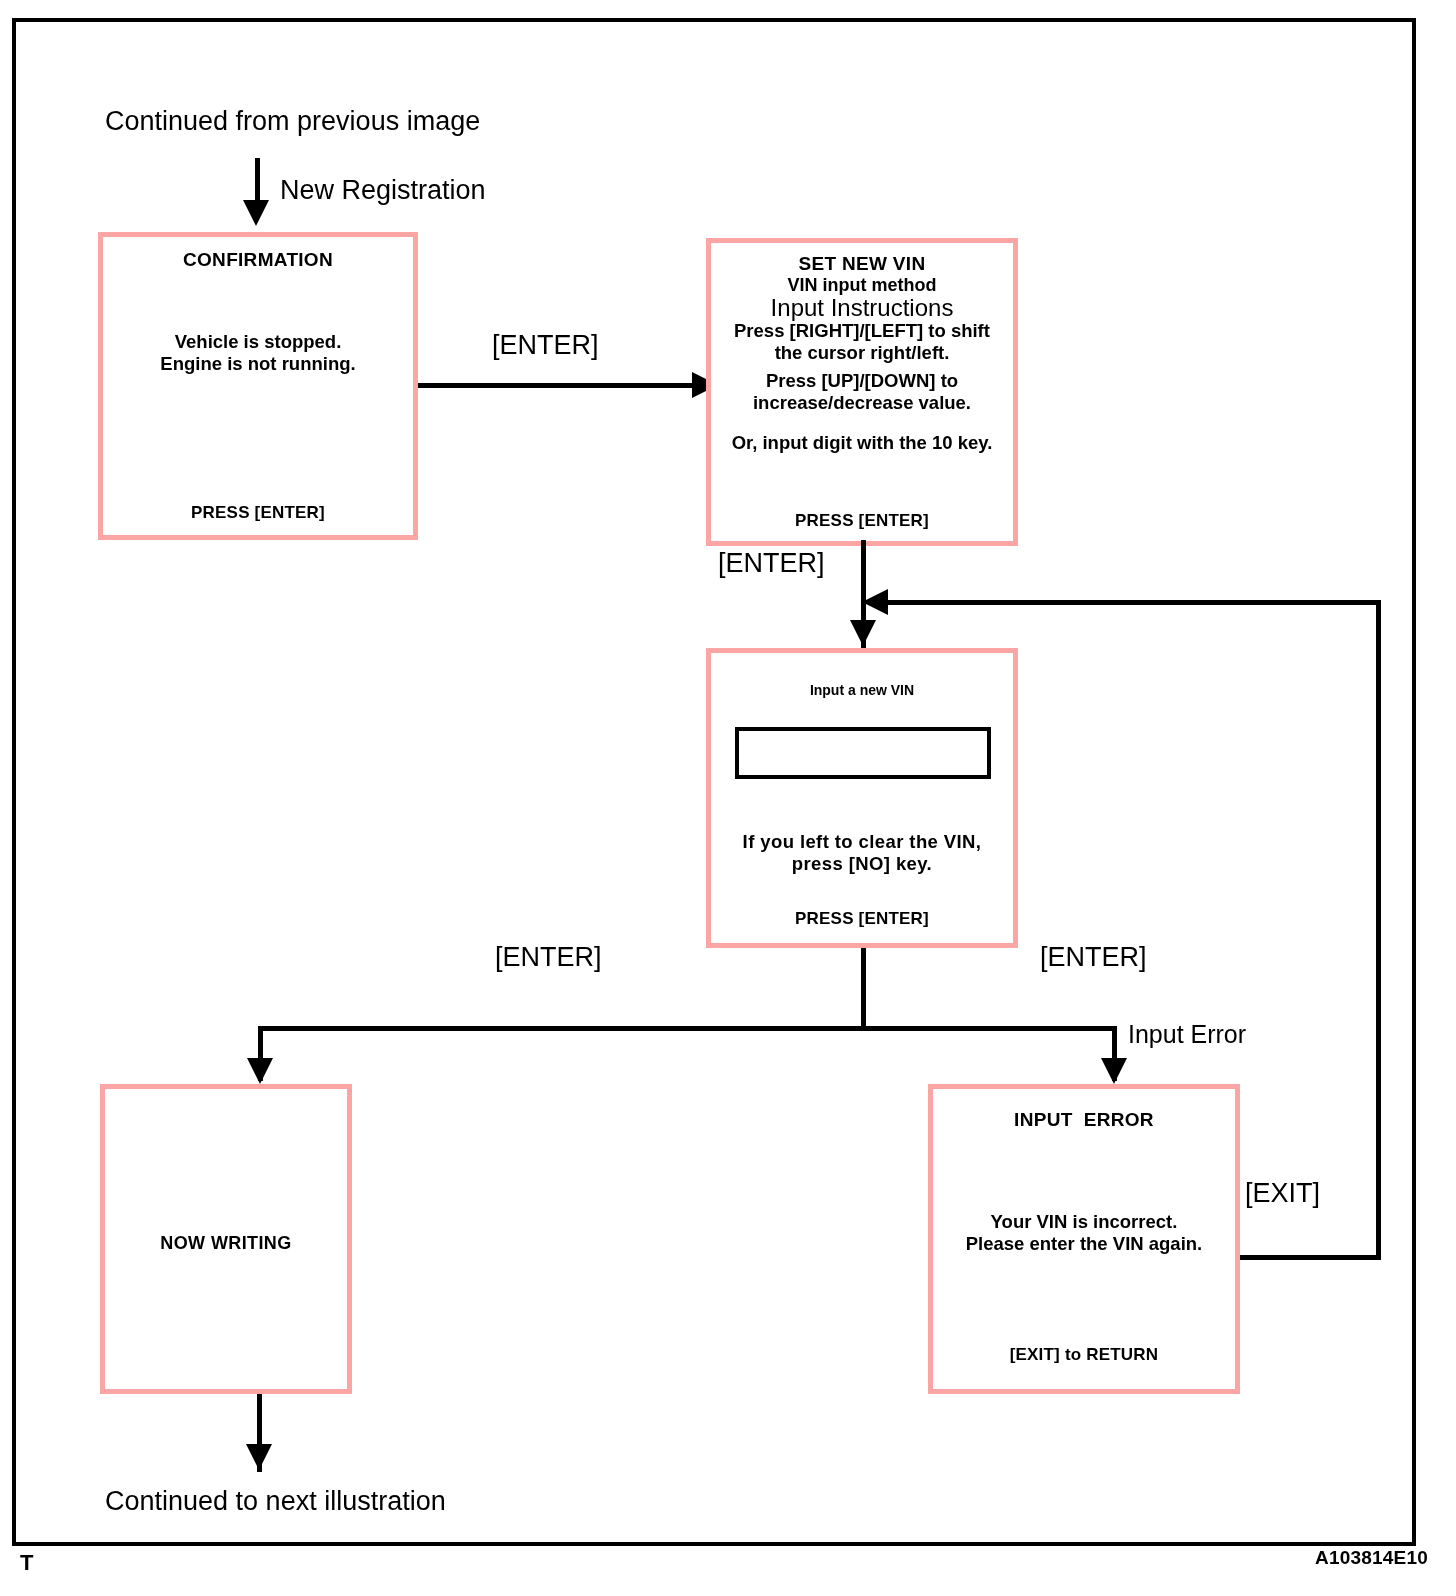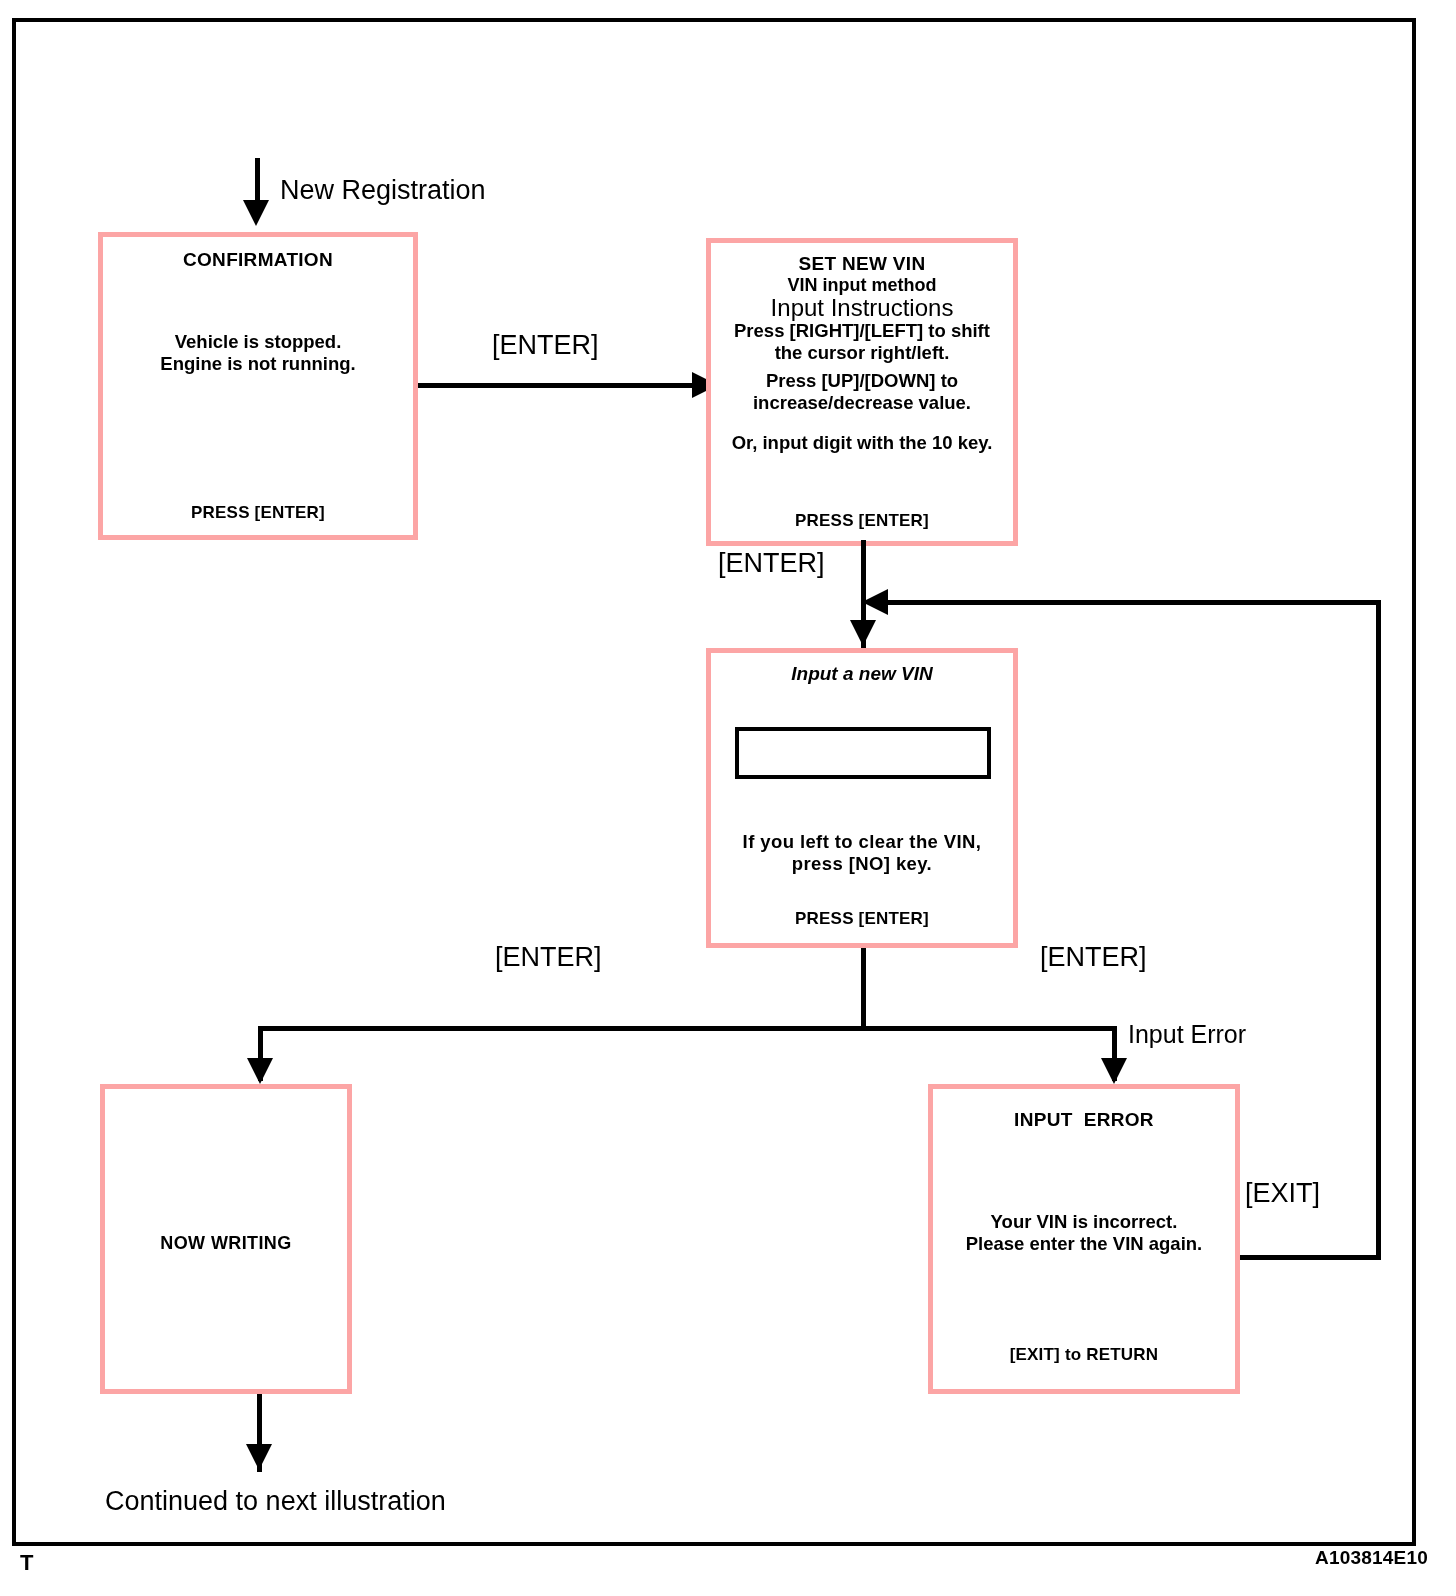--- a/index.html
+++ b/index.html
@@ -152,20 +152,21 @@
     text-align: center;
   }
 </style>
 </head>
 <body>
 
 <div id="page">
 
   <div id="page-frame"></div>
 
+  <div class="anno" style="left:105px; top:108px;">Continued from previous image</div>
 
   <div class="vline" style="left:255px; top:158px; height:48px;"></div>
   <div class="arrow-down" style="left:243px; top:200px;"></div>
   <div class="anno" style="left:280px; top:177px;">New Registration</div>
 
   <div class="screen-box" style="left:98px; top:232px; width:320px; height:308px;">
     <div class="sb-inner">
       <div class="sb-title" style="margin-top:12px;">CONFIRMATION</div>
       <div class="sb-body" style="margin-top:60px;">Vehicle is stopped.</div>
       <div class="sb-body">Engine is not running.</div>
@@ -190,21 +191,21 @@
     </div>
     <div class="sb-footer" style="bottom:10px;">PRESS [ENTER]</div>
   </div>
 
   <div class="vline" style="left:861px; top:540px; height:110px;"></div>
   <div class="arrow-down" style="left:850px; top:620px;"></div>
   <div class="anno" style="left:718px; top:550px;">[ENTER]</div>
 
   <div class="screen-box" style="left:706px; top:648px; width:312px; height:300px;">
     <div class="sb-inner">
-      <div class="sb-body" style="margin-top:10px; font-size:19px;font-style:italic;">Input a new VIN</div>
+      <div class="sb-body" style="margin-top:29px; font-size:14px;">Input a new VIN</div>
     </div>
     <div class="vin-field" style="left:24px; top:74px; width:256px; height:52px;"></div>
     <div class="sb-center-label" style="top:178px; font-size:18.5px;">If you left to clear the VIN,</div>
     <div class="sb-center-label" style="top:200px; font-size:18.5px;">press [NO] key.</div>
     <div class="sb-footer" style="bottom:14px;">PRESS [ENTER]</div>
   </div>
 
   <div class="vline" style="left:861px; top:948px; height:83px;"></div>
 
   <div class="hline" style="left:258px; top:1026px; width:859px;"></div>

